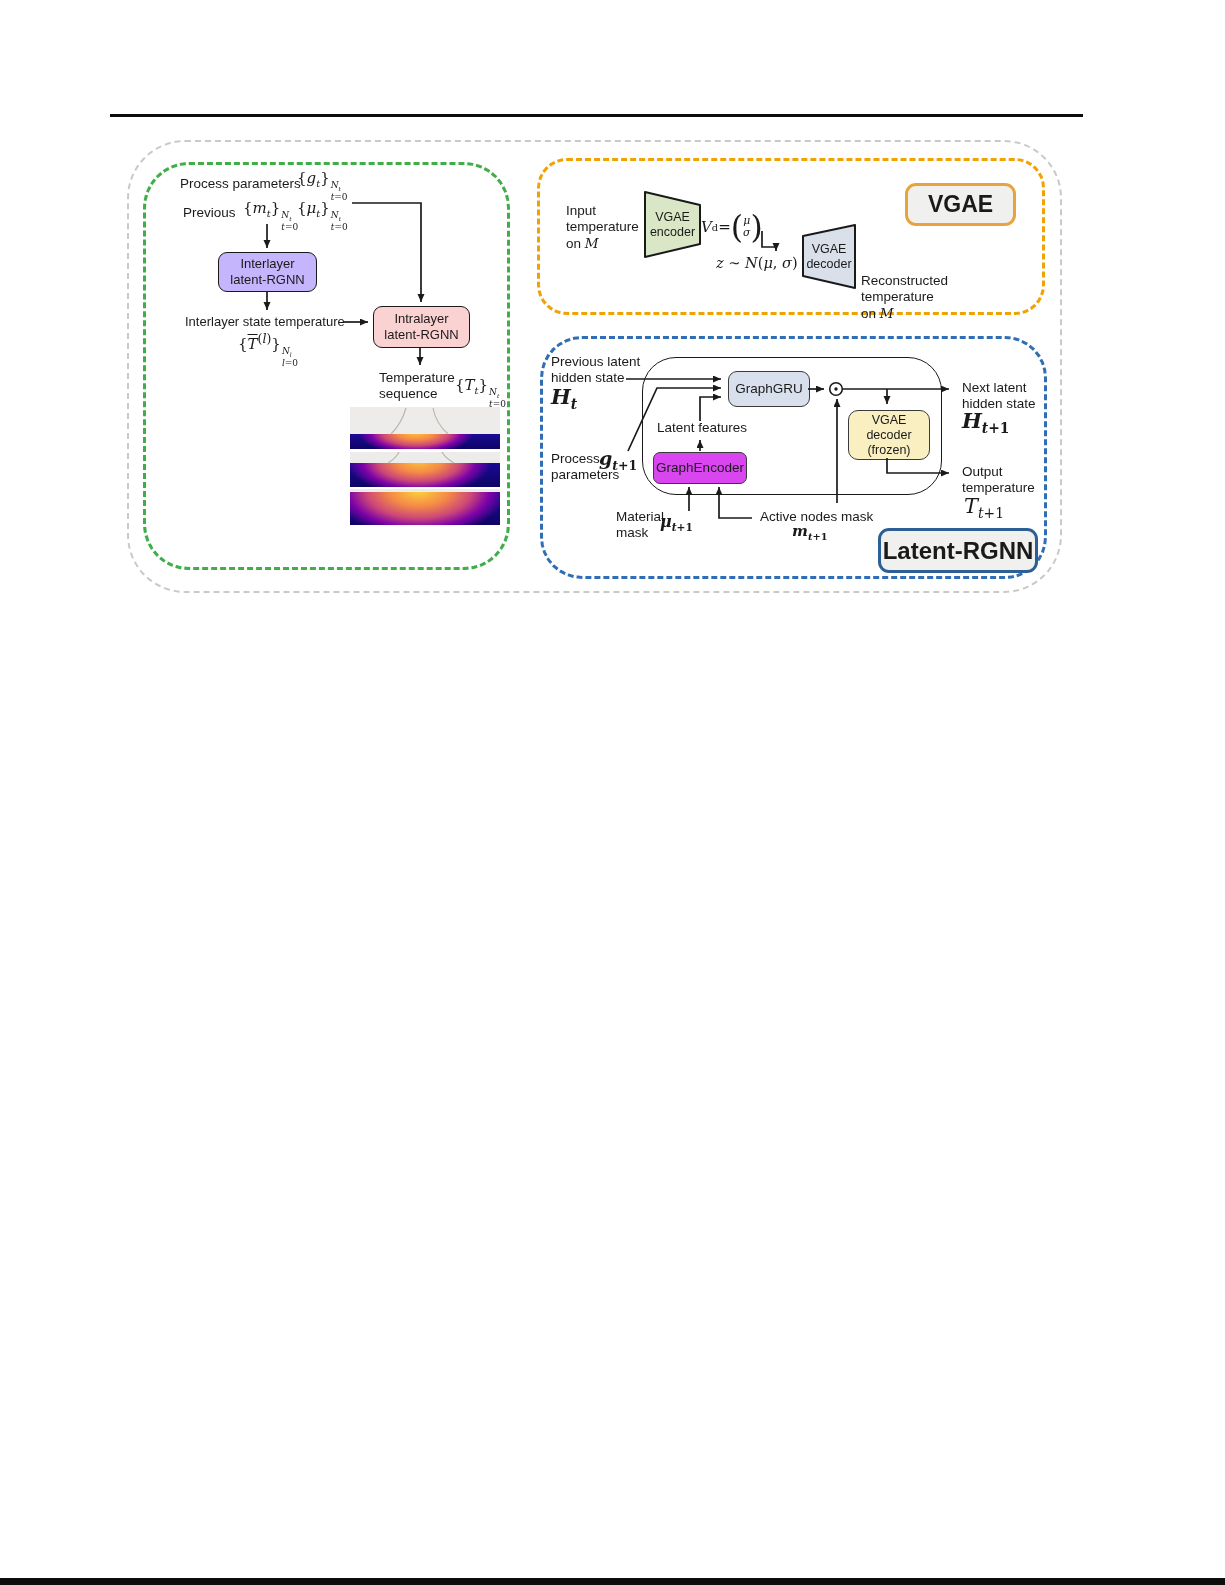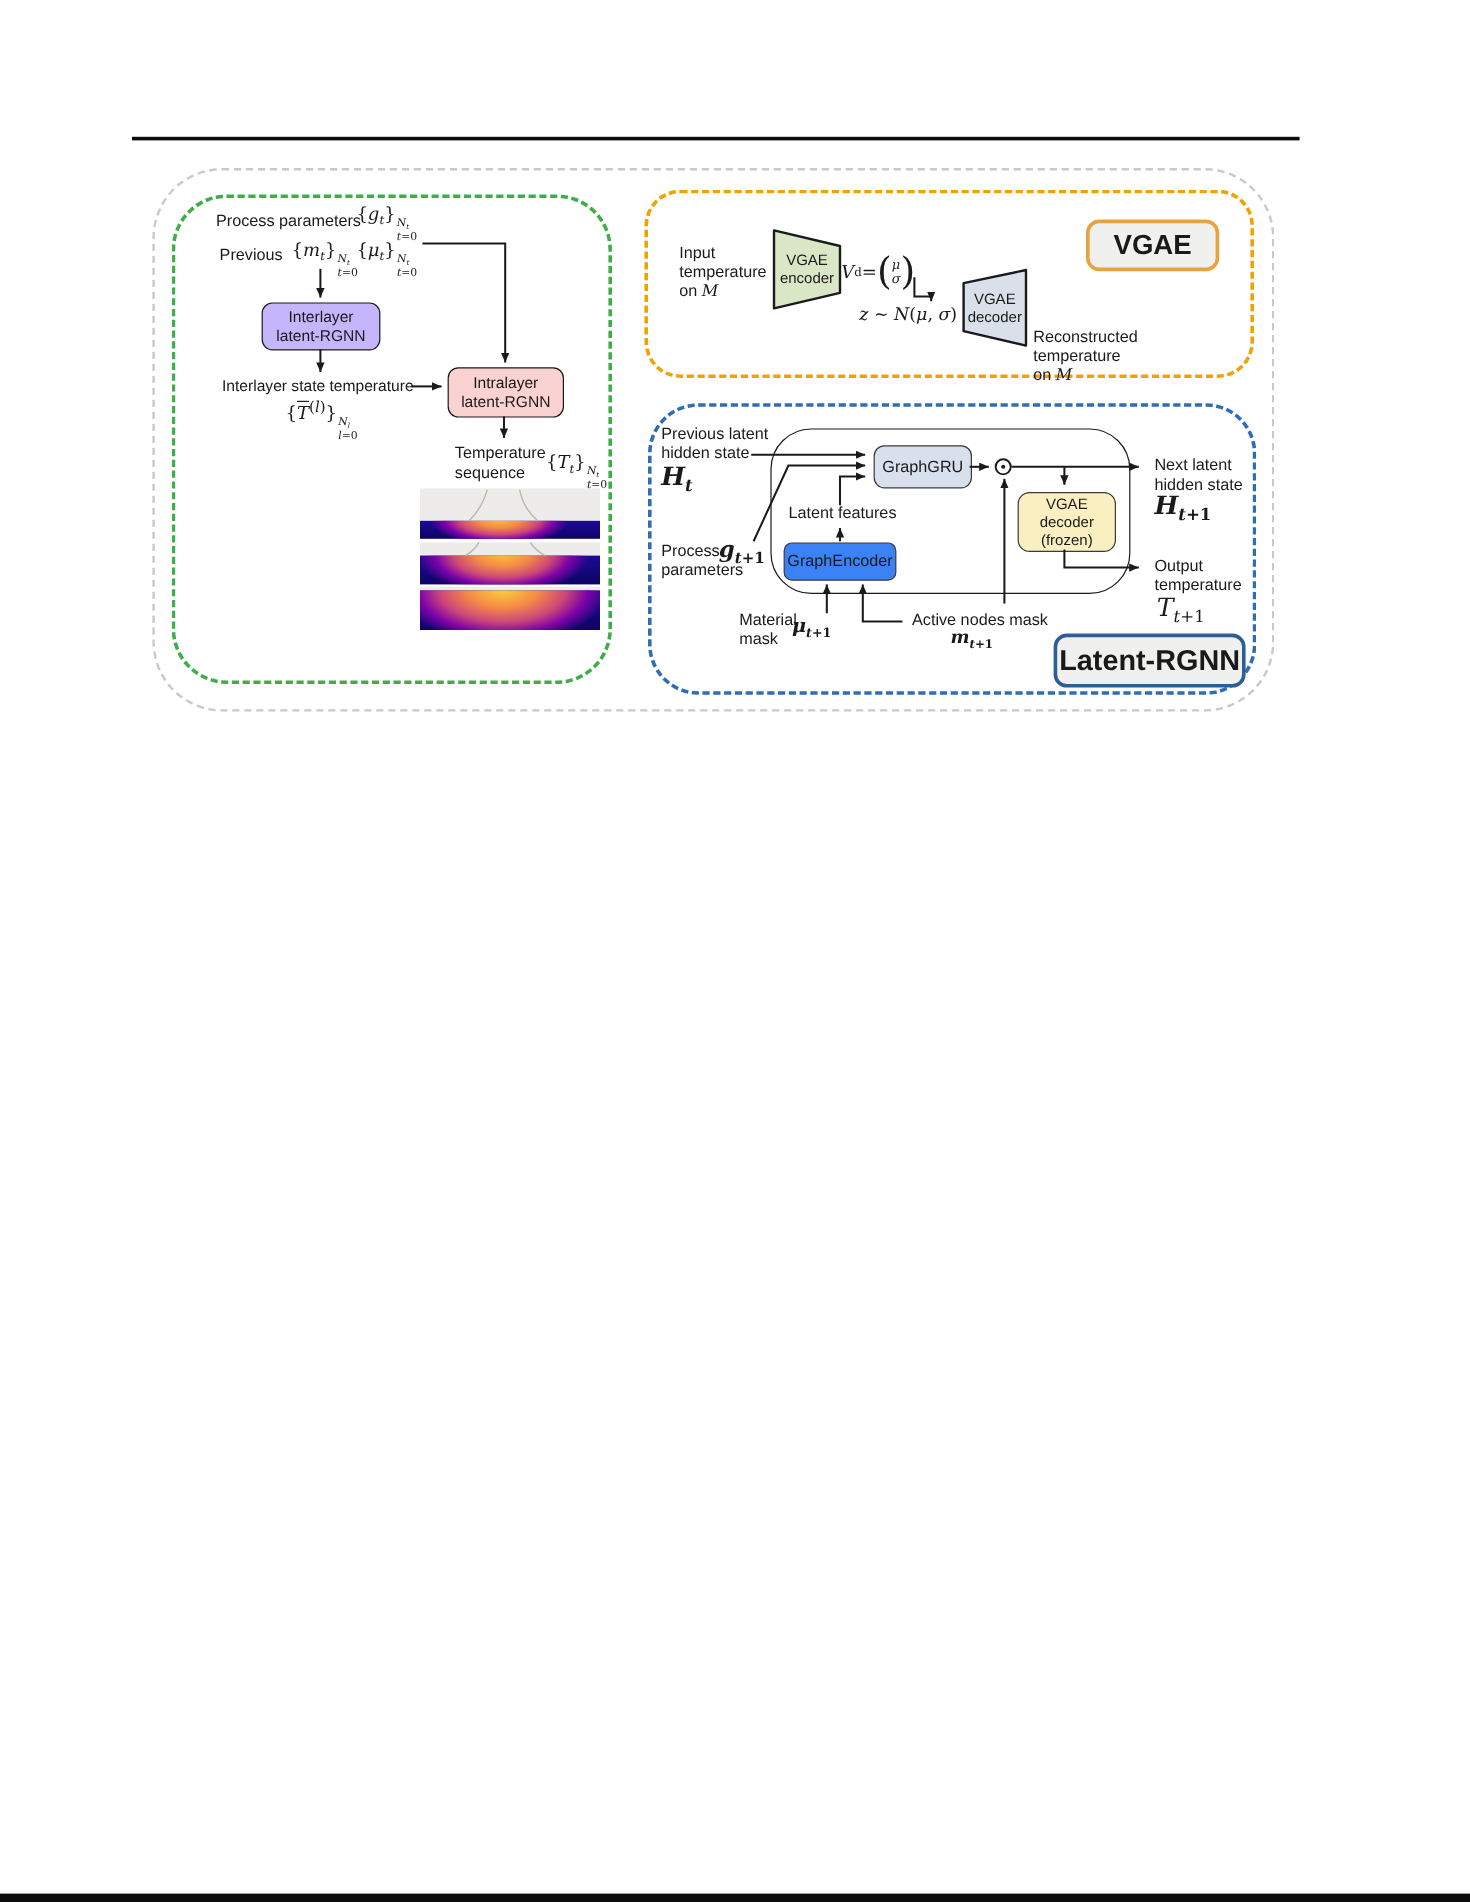--- a/index.html
+++ b/index.html
@@ -87,21 +87,21 @@
   </div>
   <div class="badge" style="left:905px;top:183px;width:105px;height:37px;border:3px solid #e8a33d;font-size:23px;">
     <span>VGAE</span>
   </div>
   <div class="badge" style="left:878px;top:528px;width:154px;height:39px;border:3px solid #2e5f94;font-size:24px;">
     <span>Latent-RGNN</span>
   </div>
   <div class="node" style="left:728px;top:371px;width:80px;height:34px;background:#d7e0ec;border-width:1.6px;border-color:#3a3a3a;font-size:13.5px;">
     <span>GraphGRU</span>
   </div>
-  <div class="node" style="left:653px;top:452px;width:92px;height:30px;background:#3b82f6;border-width:1.6px;border-color:#3a3a3a;border-radius:7px;font-size:13.5px;">
+  <div class="node" style="left:653px;top:452px;width:92px;height:30px;background:#d946ef;border-width:1.6px;border-color:#3a3a3a;border-radius:7px;font-size:13.5px;">
     <span>GraphEncoder</span>
   </div>
   <div class="node" style="left:848px;top:410px;width:80px;height:48px;background:#f9efc0;border-width:1.6px;border-color:#3a3a3a;border-radius:10px;font-size:12.5px;line-height:1.2;">
     <span>VGAE</span>
     <span>decoder</span>
     <span>(frozen)</span>
   </div>
 
   <div class="abs" style="left:645px;top:192px;width:55px;height:65px;display:flex;flex-direction:column;align-items:center;justify-content:center;font-size:12.5px;line-height:1.2;text-align:center;">
     <span>VGAE</span>

